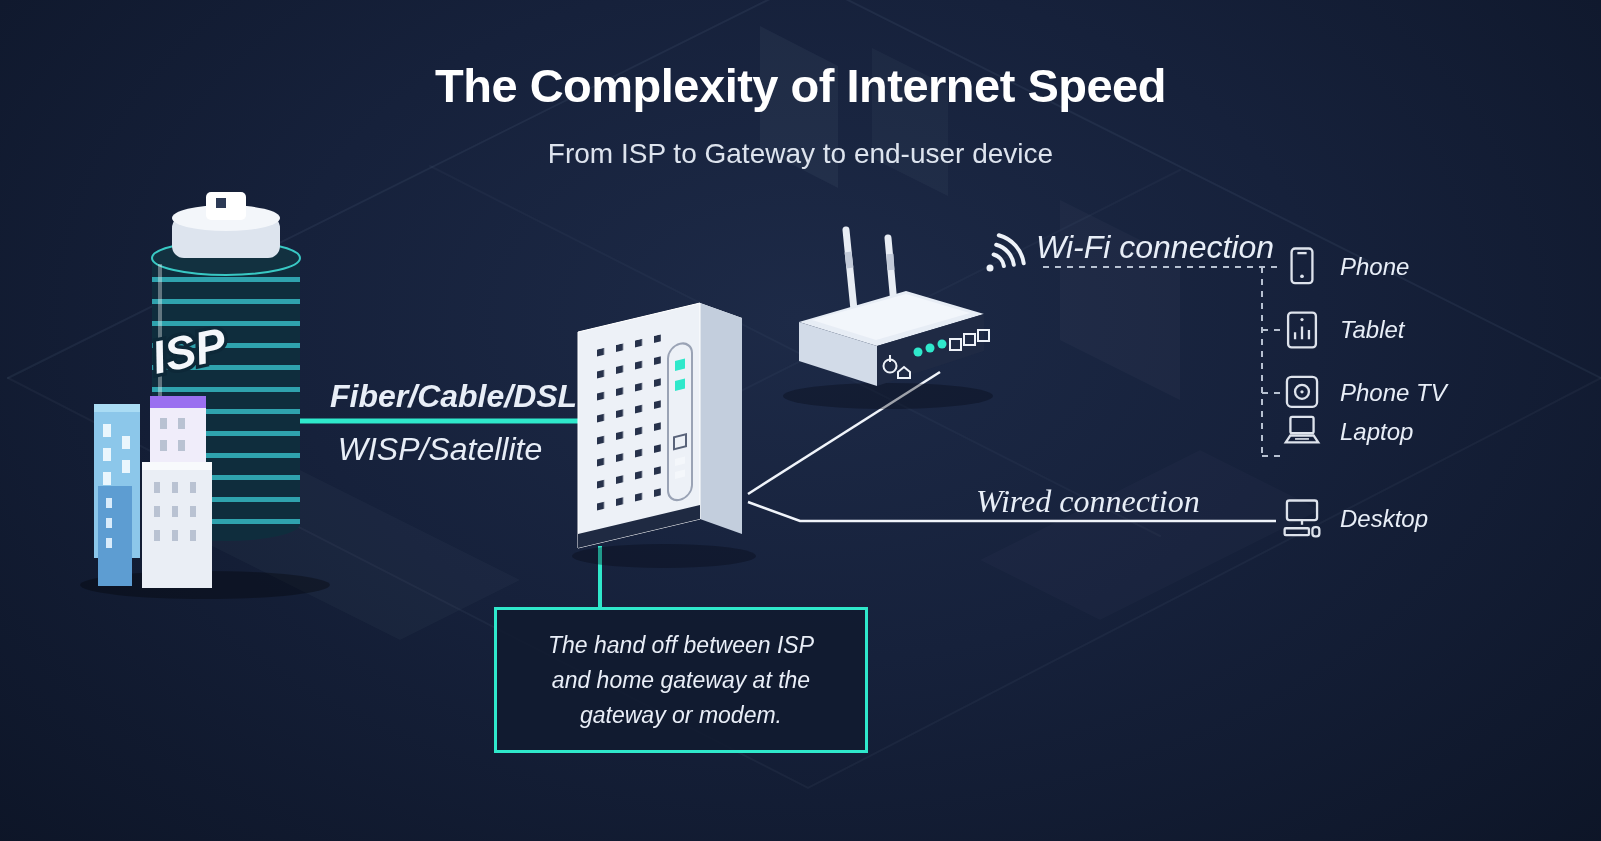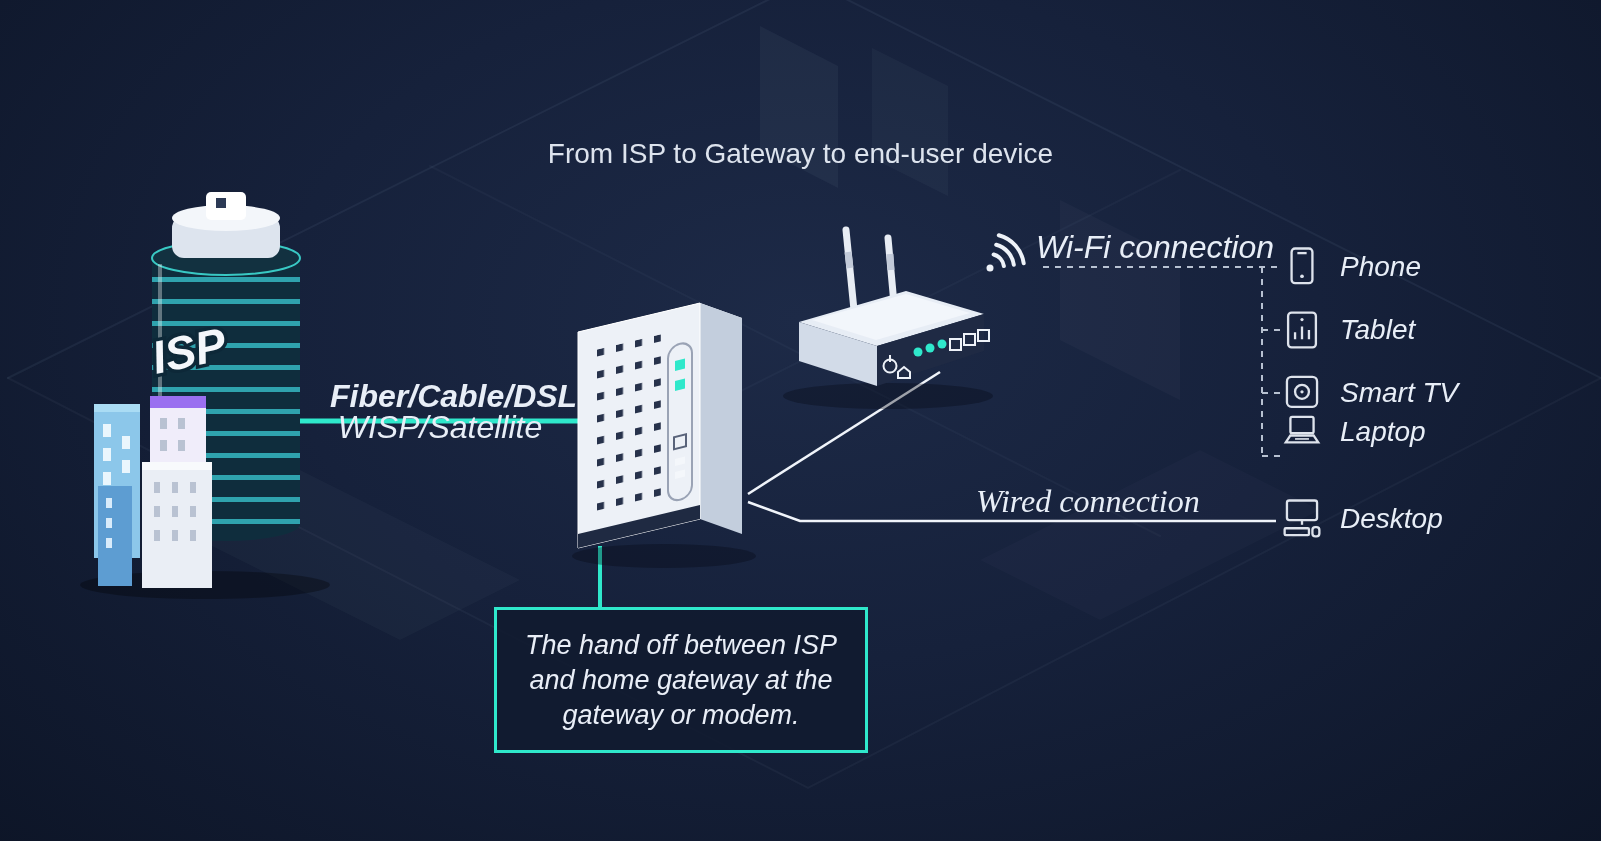--- a/index.html
+++ b/index.html
@@ -21,33 +21,33 @@
   }
   .subtitle{
     position:absolute;top:138px;left:0;right:0;text-align:center;
     color:#e8eef7;font-size:28px;font-weight:400;opacity:0.95;
   }
   .lbl{
     position:absolute;color:#e8eef7;font-style:italic;font-size:32px;
     text-align:center;white-space:nowrap;
   }
   .lbl-fiber{left:330px;top:378px;width:220px;font-weight:bold;}
-  .lbl-wisp{left:330px;top:409px;width:220px;}
+  .lbl-wisp{left:330px;top:431px;width:220px;}
   .lbl-wifi{left:1036px;top:229px;width:220px;}
   .lbl-wired{left:976px;top:483px;width:220px;font-family:Liberation Serif, serif;}
   .device-row{
     position:absolute;left:1280px;height:63px;display:flex;align-items:center;
   }
   .device-row svg{width:44px;height:44px;flex:0 0 44px;opacity:0.95;}
-  .device-label{margin-left:16px;color:#e8eef7;font-style:italic;font-size:28px;white-space:nowrap;}
+  .device-label{margin-left:16px;color:#e8eef7;font-style:italic;font-size:24px;white-space:nowrap;}
   .callout{
     position:absolute;left:494px;top:607px;width:374px;height:146px;
     border:3px solid var(--accent);background:var(--callout-bg);
     display:flex;flex-direction:column;align-items:center;justify-content:center;
-    color:#e9eef7;font-style:italic;font-size:27px;line-height:35px;text-align:center;
+    color:#e9eef7;font-style:italic;font-size:23px;line-height:35px;text-align:center;
   }
   svg text{font-family:"Liberation Sans",sans-serif;}
 </style>
 </head>
 <body>
 
 <div class="stage">
 
   <svg class="scene-art" viewBox="0 0 1601 841">
     <defs>
@@ -169,20 +169,21 @@
       </g>
       <g stroke="#eef2f8" fill="none" stroke-width="4" stroke-linecap="round">
         <circle cx="990" cy="268" r="3.5" fill="#eef2f8" stroke="none"></circle>
         <path d="M993.6 254.5 A14 14 0 0 1 1003.9 266.1"></path>
         <path d="M996.2 244.8 A24 24 0 0 1 1013.8 264.7"></path>
         <path d="M998.8 235.2 A34 34 0 0 1 1023.7 263.3"></path>
       </g>
     </g>
   </svg>
 
+  <div class="title">The Complexity of Internet Speed</div>
   <div class="subtitle">From ISP to Gateway to end-user device</div>
 
   <div class="lbl lbl-fiber">Fiber/Cable/DSL</div>
   <div class="lbl lbl-wisp">WISP/Satellite</div>
   <div class="lbl lbl-wifi">Wi-Fi connection</div>
   <div class="lbl lbl-wired">Wired connection</div>
 
   <div class="device-row" style="top:235px">
     <svg viewBox="0 0 38 38">
       <g stroke="#e9eef6" stroke-width="2" fill="none">
@@ -204,21 +205,21 @@
     <span class="device-label">Tablet</span>
   </div>
   <div class="device-row" style="top:361px">
     <svg viewBox="0 0 38 38">
       <g stroke="#e9eef6" stroke-width="2" fill="none">
         <rect x="6" y="5" width="26" height="26" rx="4"></rect>
         <circle cx="19" cy="18" r="6"></circle>
         <circle cx="19" cy="18" r="1.4" fill="#e9eef6" stroke="none"></circle>
       </g>
     </svg>
-    <span class="device-label">Smart TV</span>
+    <span class="device-label">Phone TV</span>
   </div>
   <div class="device-row" style="top:400px">
     <svg viewBox="0 0 38 38">
       <g stroke="#e9eef6" stroke-width="2" fill="none">
         <rect x="9" y="6" width="20" height="14" rx="1.5"></rect>
         <path d="M5 28 L33 28 L29 22 L9 22 Z"></path>
         <path d="M13 25 h12" stroke-width="1.4"></path>
       </g>
     </svg>
     <span class="device-label">Laptop</span>

